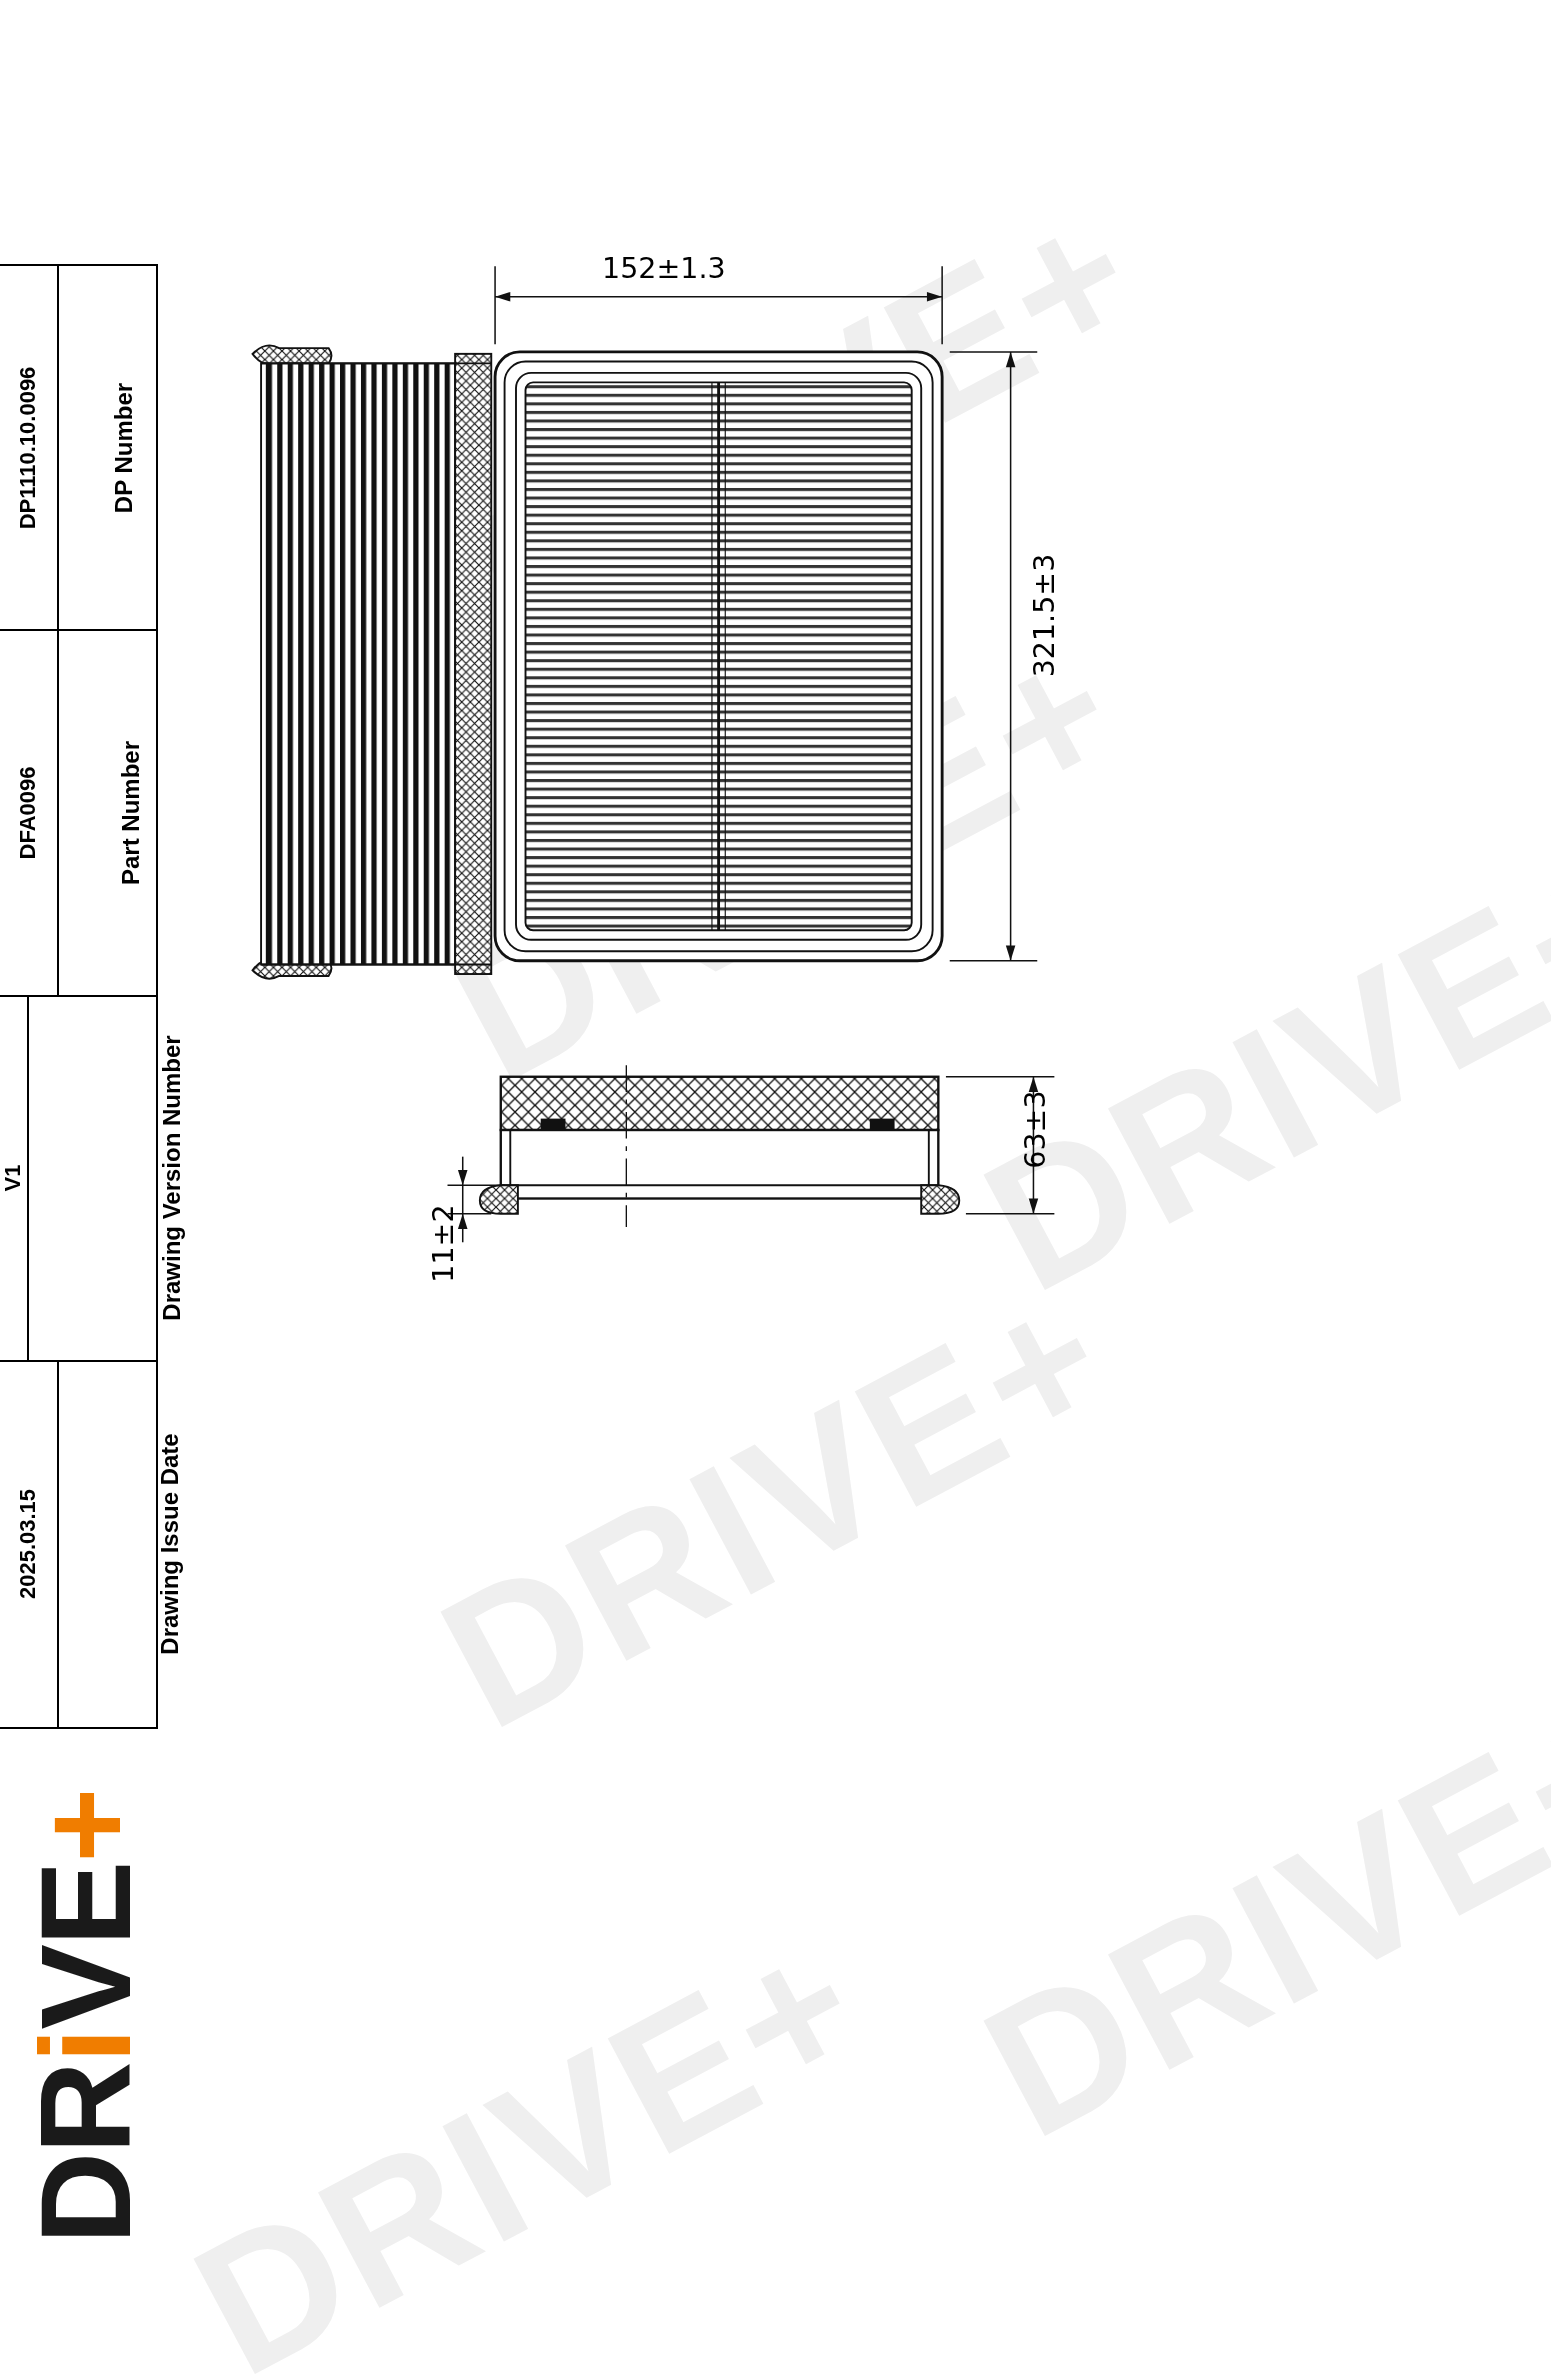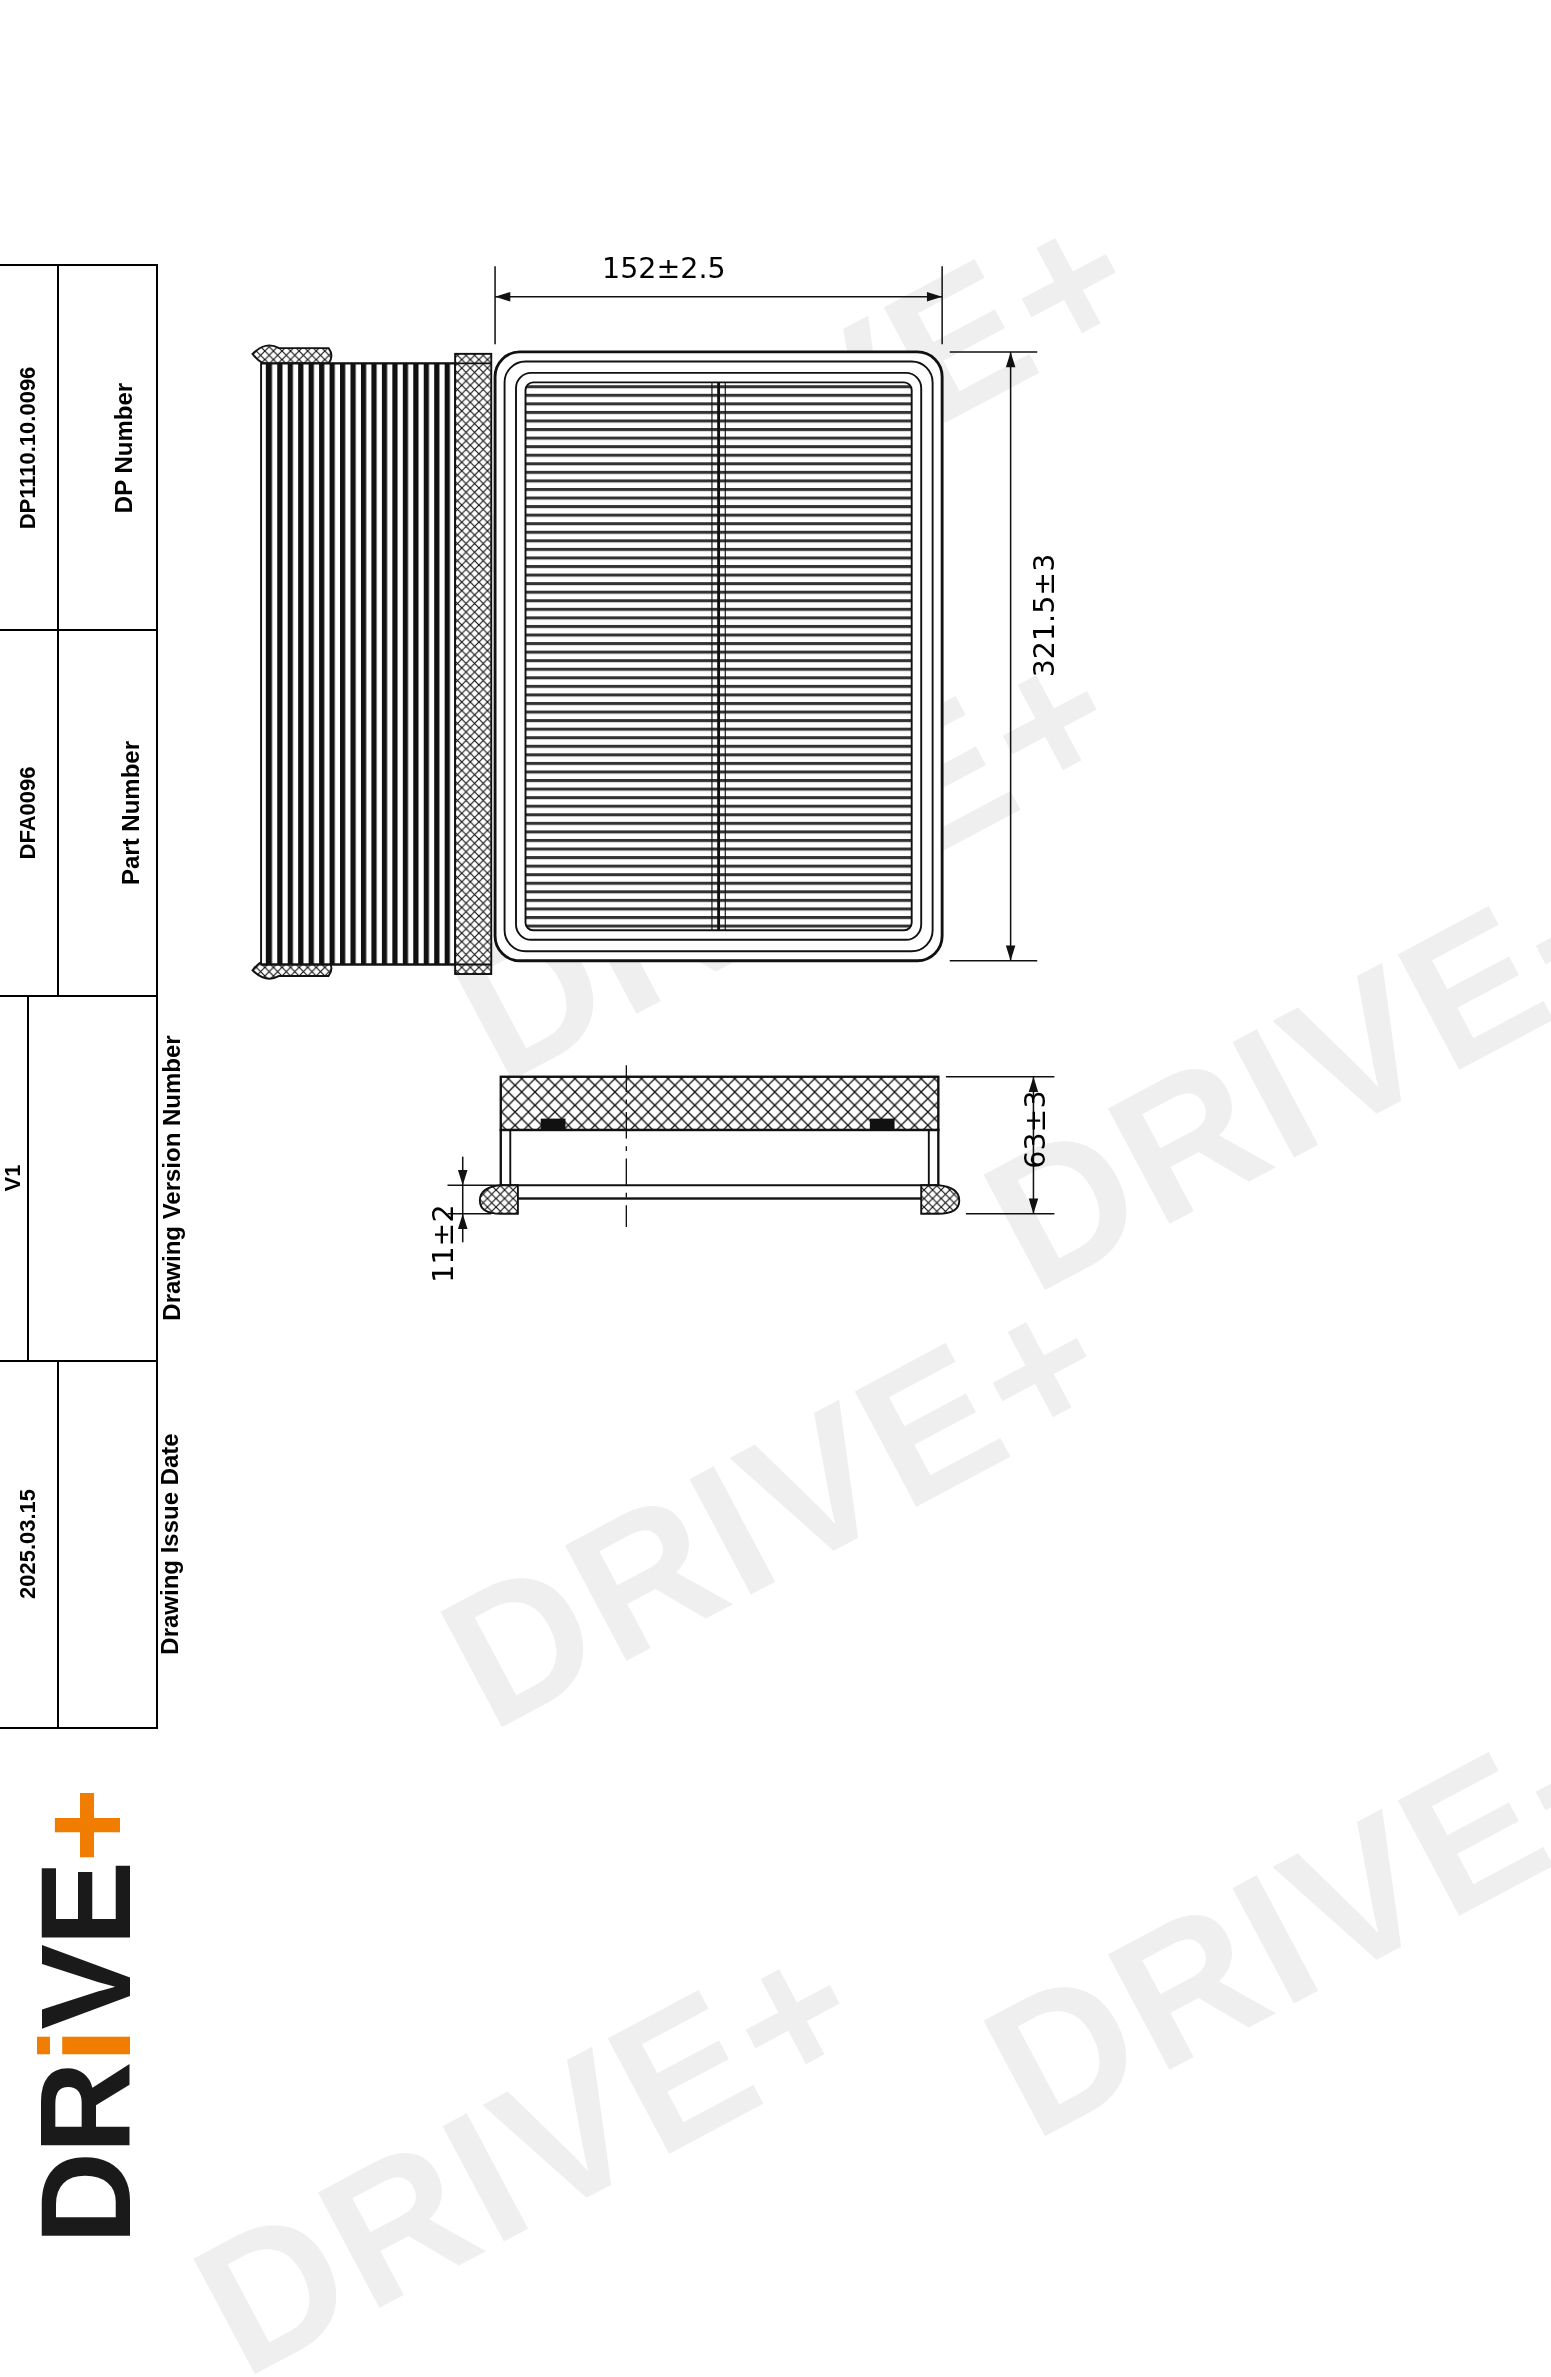--- a/index.html
+++ b/index.html
@@ -298,21 +298,21 @@
 
     <g>
       <line x1="300" y1="1246" x2="360" y2="1246" stroke="#111" stroke-width="1.6"></line>
       <line x1="300" y1="1276" x2="346" y2="1276" stroke="#111" stroke-width="1.6"></line>
       <line x1="316" y1="1216" x2="316" y2="1306" stroke="#111" stroke-width="1.6"></line>
       <path d="M316,1246 l-5,-16 l10,0 z" fill="#111"></path>
       <path d="M316,1276 l-5,16 l10,0 z" fill="#111"></path>
     </g>
   </svg>
 
-  <div class="dim-label" style="left:440px; top:252px;">152±2.5</div>
+  <div class="dim-label" style="left:440px; top:252px;">152±1.3</div>
 
   <div class="dim-label rot" style="left:816px; top:599px; width:133px; text-align:center;">321.5±3</div>
 
   <div class="dim-label rot" style="left:816px; top:1113px; width:114px; text-align:center;">63±3</div>
 
   <div class="dim-label rot" style="left:224px; top:1227px; width:114px; text-align:center;">11±2</div>
 
 </div>
 
 

